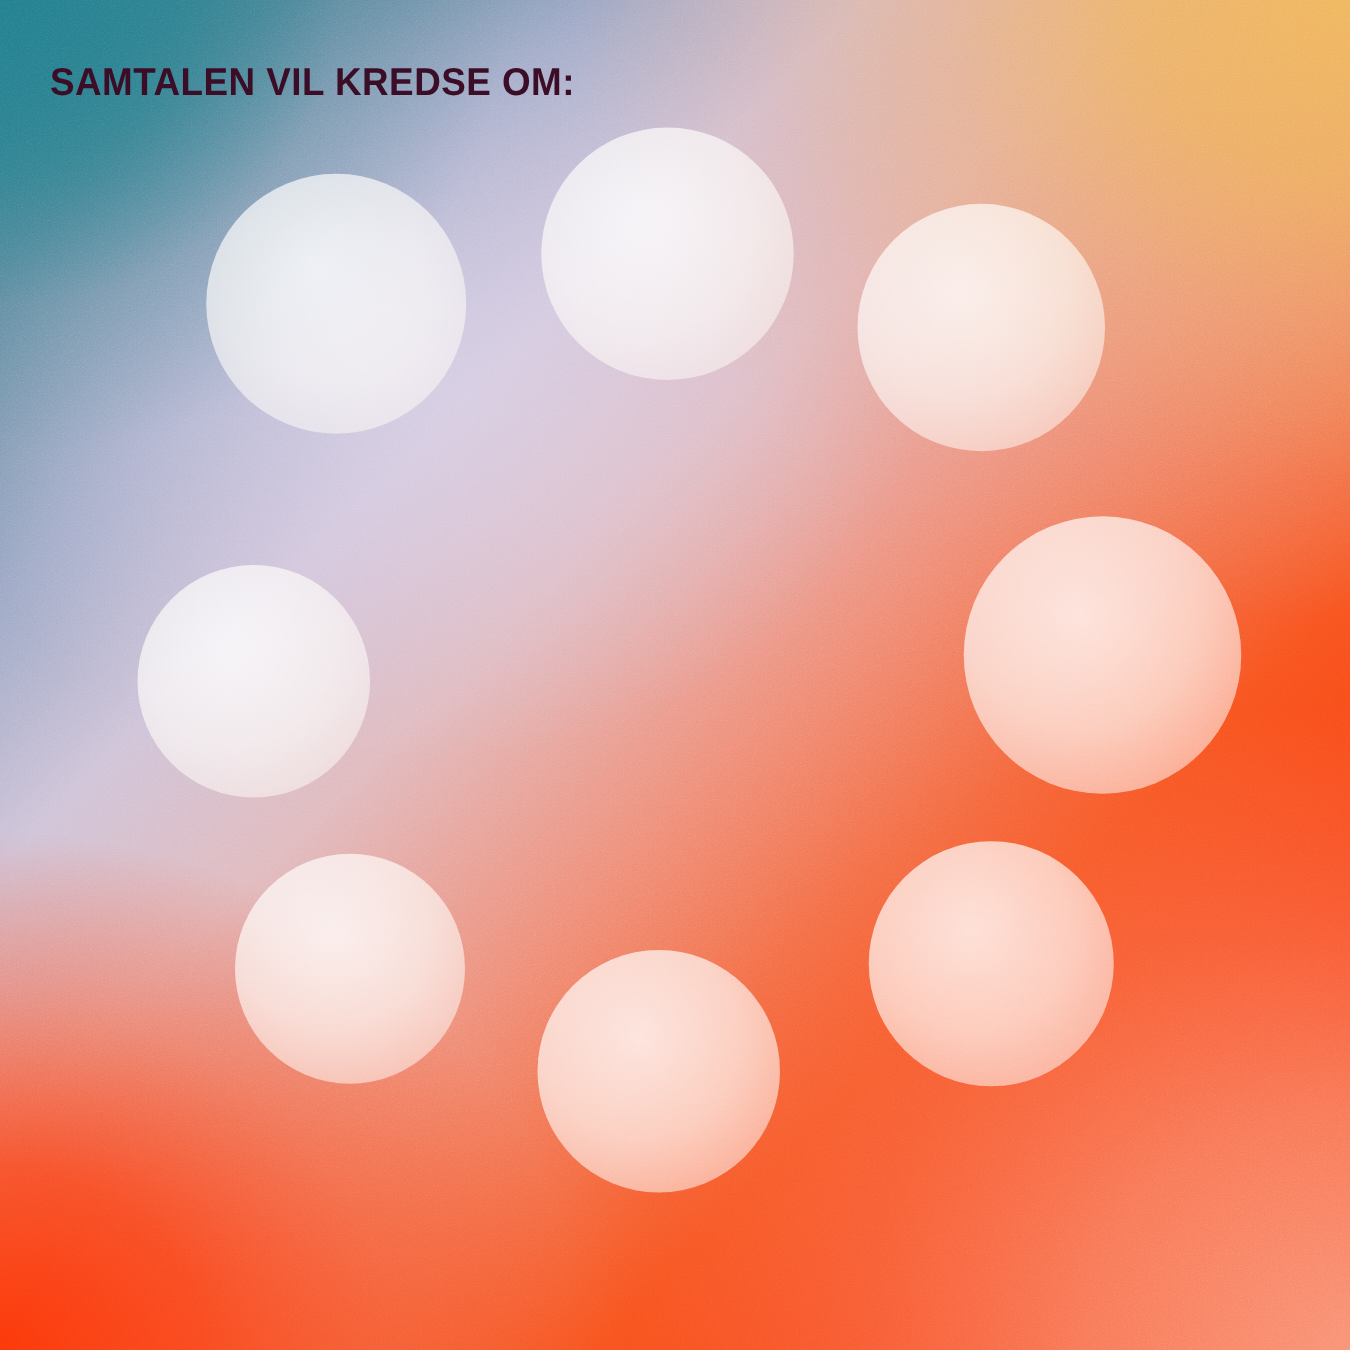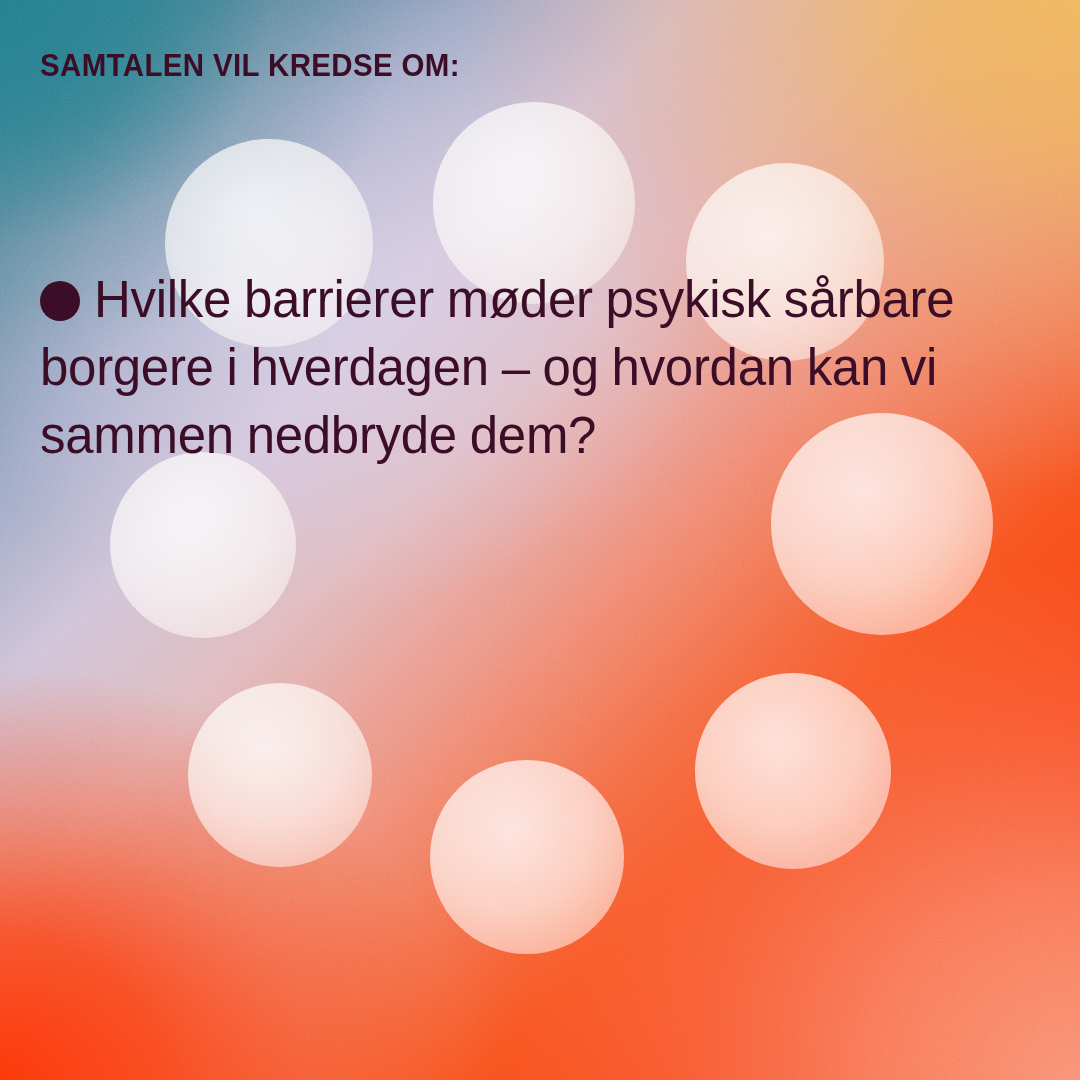--- a/index.html
+++ b/index.html
@@ -188,20 +188,17 @@
     <rect width="100%" height="100%" filter="url(#noiseFilter)"></rect>
   </svg>
 
   <div class="content">
 
     <div class="eyebrow">SAMTALEN VIL KREDSE OM:</div>
 
     <div class="bullets">
 
 
-      <div class="bullet">
-        <span class="dot"></span><span class="bullet-text">Hvilke barrierer møder psykisk sårbare borgere i hverdagen – og hvordan kan vi sammen nedbryde dem?</span>
-      </div>
 
 
     </div>
   </div>
 </div>
 
 </body></html>

